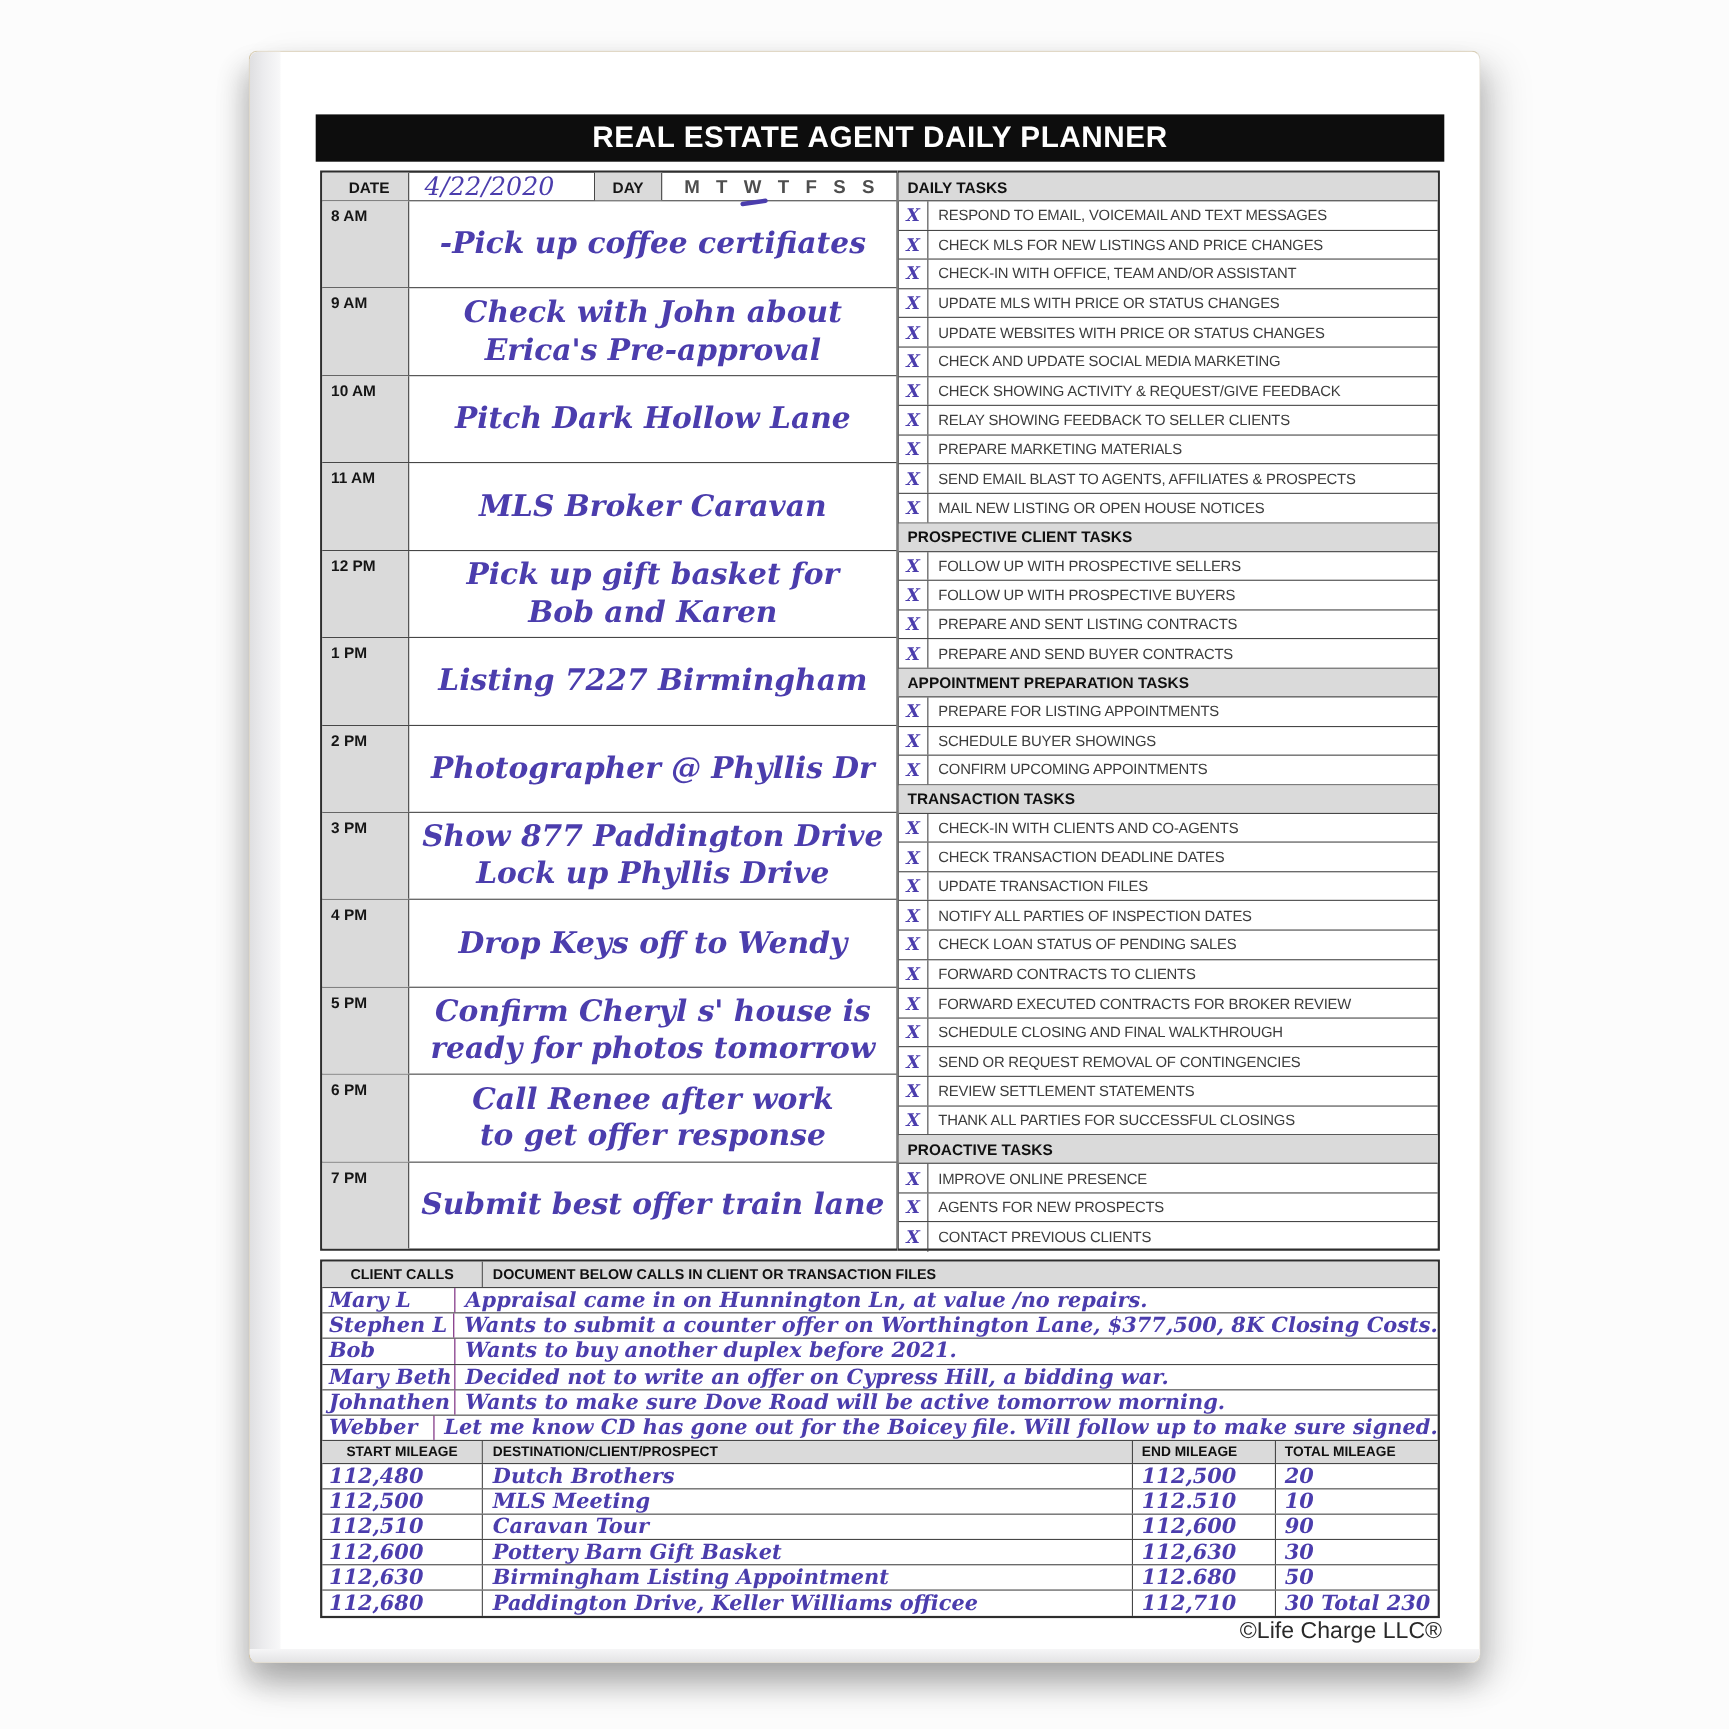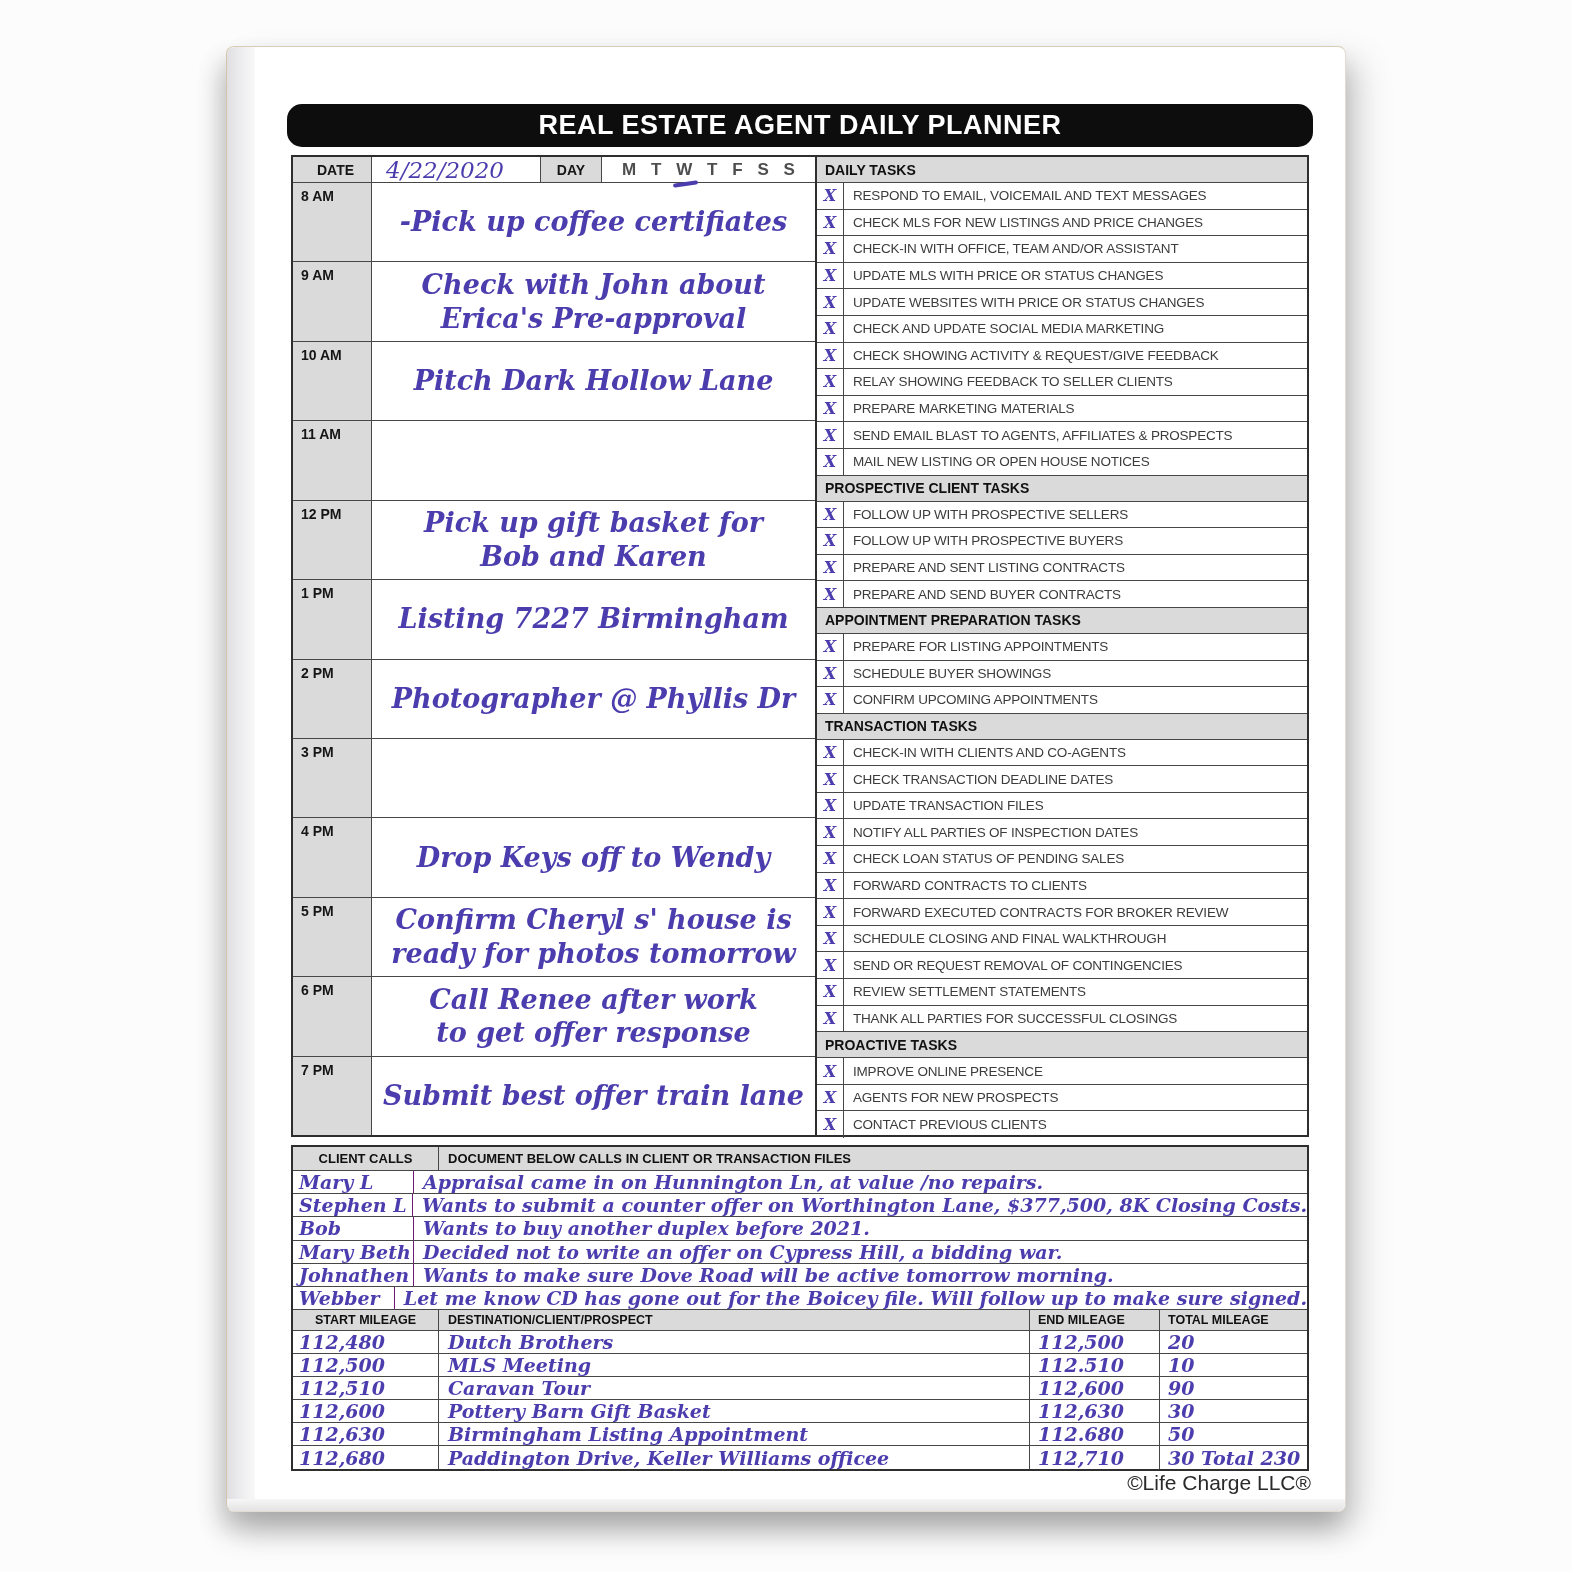--- a/index.html
+++ b/index.html
@@ -25,21 +25,21 @@
   .pad::after { 
     content:""; position:absolute; left:0; right:0; bottom:0; height:12px;
     background: linear-gradient(0deg,#e3e3e5 0%, #f6f6f7 100%);
     border-radius: 0 0 8px 8px;
   }
   
   .titlebar {
     position:absolute; left:60px; top:57px; width:1026px; height:43px;
     background:#0d0d0d; color:#ffffff;
     display:flex; align-items:center; justify-content:center;
-    font-size:27px; font-weight:700; letter-spacing:.5px;border-radius:15px;
+    font-size:27px; font-weight:700; letter-spacing:.5px;
   }
   
   .main { position:absolute; left:64px; top:108px; width:1018px; height:982px; display:flex; }
   .schedule { width:525px; height:100%; border:2px solid #2e2e2e; border-right-width:1px; display:flex; flex-direction:column; background:#fff; }
   .tasks { flex:1; height:100%; border:2px solid #2e2e2e; border-left-width:1px; display:flex; flex-direction:column; background:#fff; }
   .row-b { border-bottom:1px solid #474747; }
   .cell-r { border-right:1px solid #474747; }
   .grey { background:#dadada; }
   
   .daterow { height:26px; display:flex; flex:none; }
@@ -127,36 +127,39 @@
         <div class="time">9 AM</div>
         <div class="note">Check with John about
 Erica's Pre-approval</div>
       </div>
       <div class="slot row-b">
         <div class="time">10 AM</div>
         <div class="note">Pitch Dark Hollow Lane</div>
       </div>
       <div class="slot row-b">
         <div class="time">11 AM</div>
+        <div class="note">MLS Broker Caravan</div>
       </div>
       <div class="slot row-b">
         <div class="time">12 PM</div>
         <div class="note">Pick up gift basket for
 Bob and Karen</div>
       </div>
       <div class="slot row-b">
         <div class="time">1 PM</div>
         <div class="note">Listing 7227 Birmingham</div>
       </div>
       <div class="slot row-b">
         <div class="time">2 PM</div>
         <div class="note">Photographer @ Phyllis Dr</div>
       </div>
       <div class="slot row-b">
         <div class="time">3 PM</div>
+        <div class="note">Show 877 Paddington Drive
+Lock up Phyllis Drive</div>
       </div>
       <div class="slot row-b">
         <div class="time">4 PM</div>
         <div class="note">Drop Keys off to Wendy</div>
       </div>
       <div class="slot row-b">
         <div class="time">5 PM</div>
         <div class="note">Confirm Cheryl s' house is
 ready for photos tomorrow</div>
       </div>

